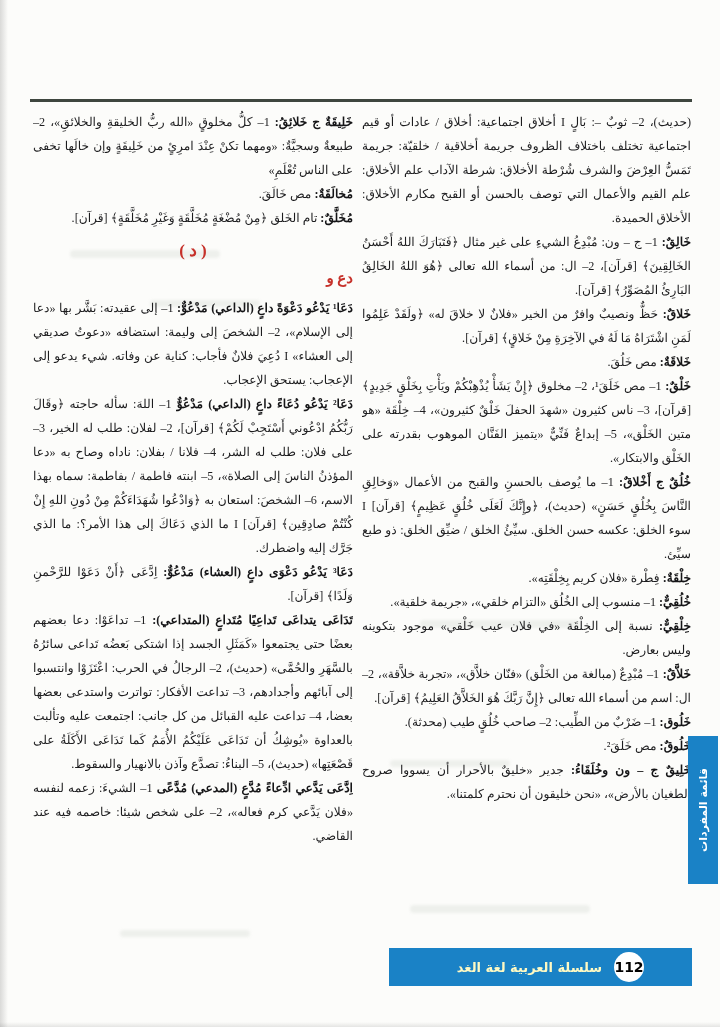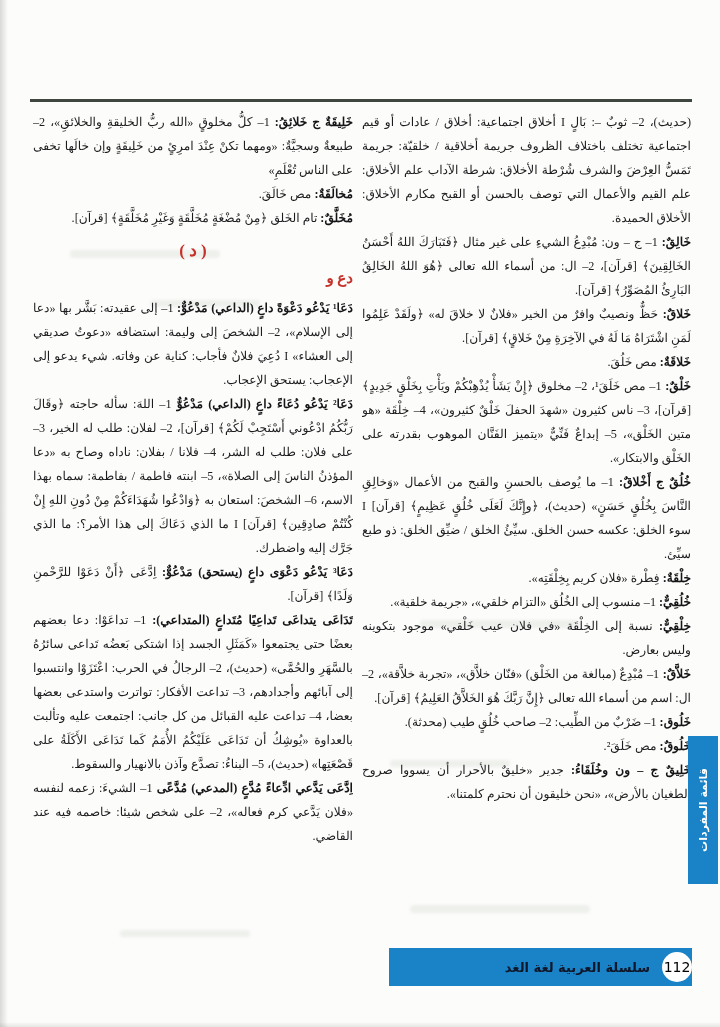--- a/index.html
+++ b/index.html
@@ -56,24 +56,24 @@
   }
   .footer-bar{
     position:absolute;top:948px;right:28px;width:303px;height:38px;
     background:var(--accent-blue,#1a82c6);
     display:flex;flex-direction:row;align-items:center;
     direction:rtl;padding:0;box-sizing:border-box;
   }
   .page-circle{
     width:30px;height:30px;border-radius:50%;background:#fff;color:#000;
     display:flex;align-items:center;justify-content:center;
-    font-size:14px;font-weight:normal;flex:0 0 auto;
+    font-size:14px;font-weight:bold;margin-right:48px;flex:0 0 auto;
   }
   .series-title{
-    color:#0f172a;font-weight:bold;font-size:13px;margin-right:12px;white-space:nowrap;
+    color:#fef9c3;font-weight:bold;font-size:13px;margin-right:12px;white-space:nowrap;
   }
   .ghost{
     position:absolute;background:rgba(145,165,150,.13);
     border-radius:4px;filter:blur(1.5px);pointer-events:none;
   }
 </style>
 </head>
 <body>
 
 <div class="page">
@@ -109,21 +109,21 @@
   <div class="col col-left">
     <p class="entry"><b class="hw">خَلِيقَةٌ ج خَلائِقُ: </b><span>1– كلُّ مخلوقٍ «الله ربُّ الخليقةِ والخلائقِ»، 2– طبيعةٌ وسجيَّةٌ: «ومهما تكنْ عِنْدَ امرِئٍ من خَلِيقَةٍ وإن خالَها تخفى على الناس تُعْلَمِ»</span></p>
     <p class="entry"><b class="hw">مُخالَقَةٌ: </b><span>مص خَالَقَ.</span></p>
     <p class="entry"><b class="hw">مُخَلَّقٌ: </b><span>تام الخَلق ﴿مِنْ مُضْغَةٍ مُخَلَّقَةٍ وَغَيْرِ مُخَلَّقَةٍ﴾ [قرآن].</span></p>
 
     <div class="sec-letter">( د )</div>
     <div class="sec-root">دع و</div>
 
     <p class="entry"><b class="hw">دَعَا¹ يَدْعُو دَعْوَةً داعٍ (الداعي) مَدْعُوٌّ: </b><span>1– إلى عقيدته: بَشَّر بها «دعا إلى الإسلام»، 2– الشخصَ إلى وليمة: استضافه «دعوتُ صديقي إلى العشاء» I دُعِيَ فلانٌ فأجاب: كناية عن وفاته. شيء يدعو إلى الإعجاب: يستحق الإعجاب.</span></p>
     <p class="entry"><b class="hw">دَعَا² يَدْعُو دُعَاءً داعٍ (الداعي) مَدْعُوٌّ </b><span>1– اللهَ: سأله حاجته ﴿وقَالَ رَبُّكُمُ ادْعُوني أَسْتَجِبْ لَكُمْ﴾ [قرآن]، 2– لفلان: طلب له الخير، 3– على فلان: طلب له الشر، 4– فلانا / بفلان: ناداه وصاح به «دعا المؤذنُ الناسَ إلى الصلاة»، 5– ابنته فاطمة / بفاطمة: سماه بهذا الاسم، 6– الشخصَ: استعان به ﴿وَادْعُوا شُهَدَاءَكُمْ مِنْ دُونِ اللهِ إِنْ كُنْتُمْ صادِقِين﴾ [قرآن] I ما الذي دَعَاكَ إلى هذا الأمر؟: ما الذي جَرَّك إليه واضطرك.</span></p>
-    <p class="entry"><b class="hw">دَعَا³ يَدْعُو دَعْوَى داعٍ (يستحق) مَدْعُوٌّ: </b><span>اِدَّعَى ﴿أَنْ دَعَوْا للرَّحْمنِ وَلَدًا﴾ [قرآن].</span></p>
+    <p class="entry"><b class="hw">دَعَا³ يَدْعُو دَعْوَى داعٍ (العشاء) مَدْعُوٌّ: </b><span>اِدَّعَى ﴿أَنْ دَعَوْا للرَّحْمنِ وَلَدًا﴾ [قرآن].</span></p>
     <p class="entry"><b class="hw">تَدَاعَى يتداعَى تَداعِيًا مُتَداعٍ (المتداعي): </b><span>1– تداعَوْا: دعا بعضهم بعضًا حتى يجتمعوا «كَمَثَلِ الجسد إذا اشتكى بَعضُه تَداعى سائرُهُ بالسَّهَرِ والحُمَّى» (حديث)، 2– الرجالُ في الحرب: اعْتَزَوْا وانتسبوا إلى آبائهم وأجدادهم، 3– تداعت الأفكار: تواترت واستدعى بعضها بعضا، 4– تداعت عليه القبائل من كل جانب: اجتمعت عليه وتألبت بالعداوة «يُوشِكُ أن تَدَاعَى عَلَيْكُمُ الأُمَمُ كَما تَدَاعَى الأَكَلَةُ على قَصْعَتِها» (حديث)، 5– البناءُ: تصدَّع وآذن بالانهيار والسقوط.</span></p>
     <p class="entry"><b class="hw">اِدَّعَى يَدَّعي ادِّعاءً مُدَّعٍ (المدعي) مُدَّعًى </b><span>1– الشيءَ: زعمه لنفسه «فلان يَدَّعي كرم فعاله»، 2– على شخص شيئا: خاصمه فيه عند القاضي.</span></p>
   </div>
 
   <div class="side-tab">
     <span>قائمة المفردات</span>
   </div>
 
   <div class="footer-bar">
     <span class="page-circle">112</span>

